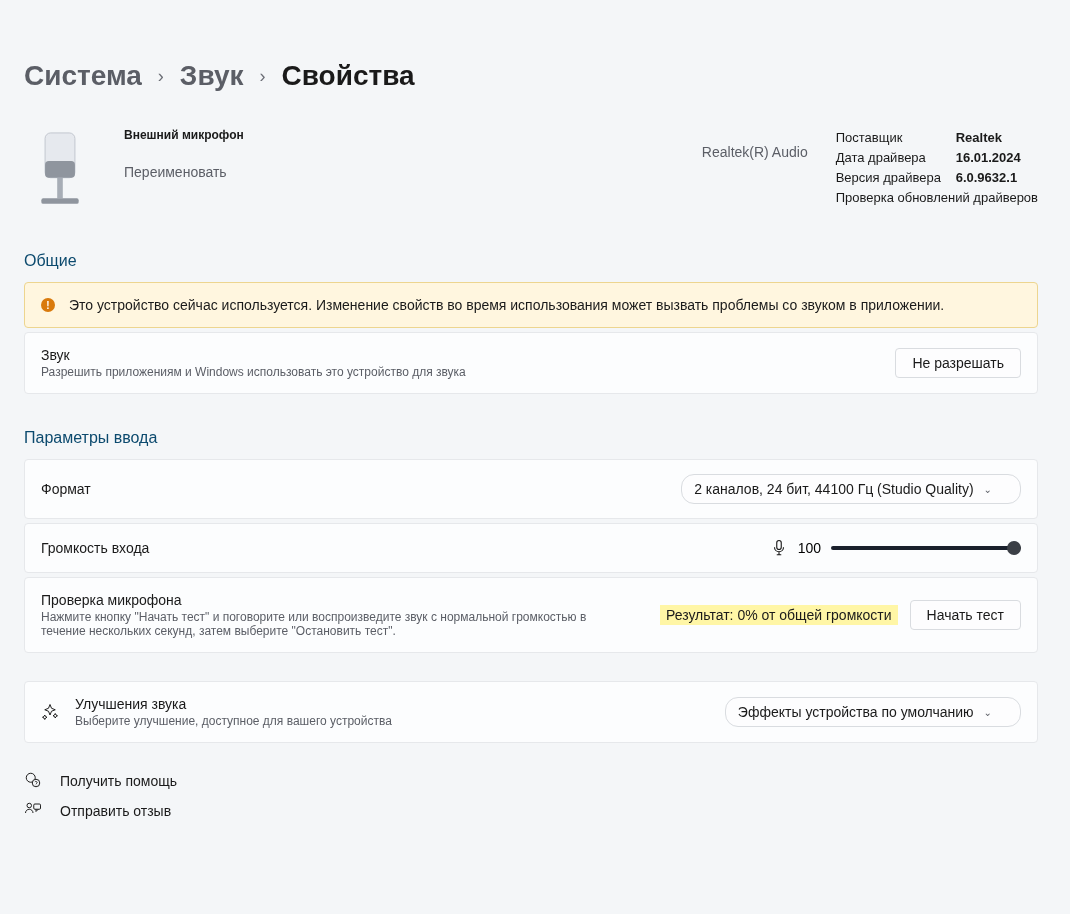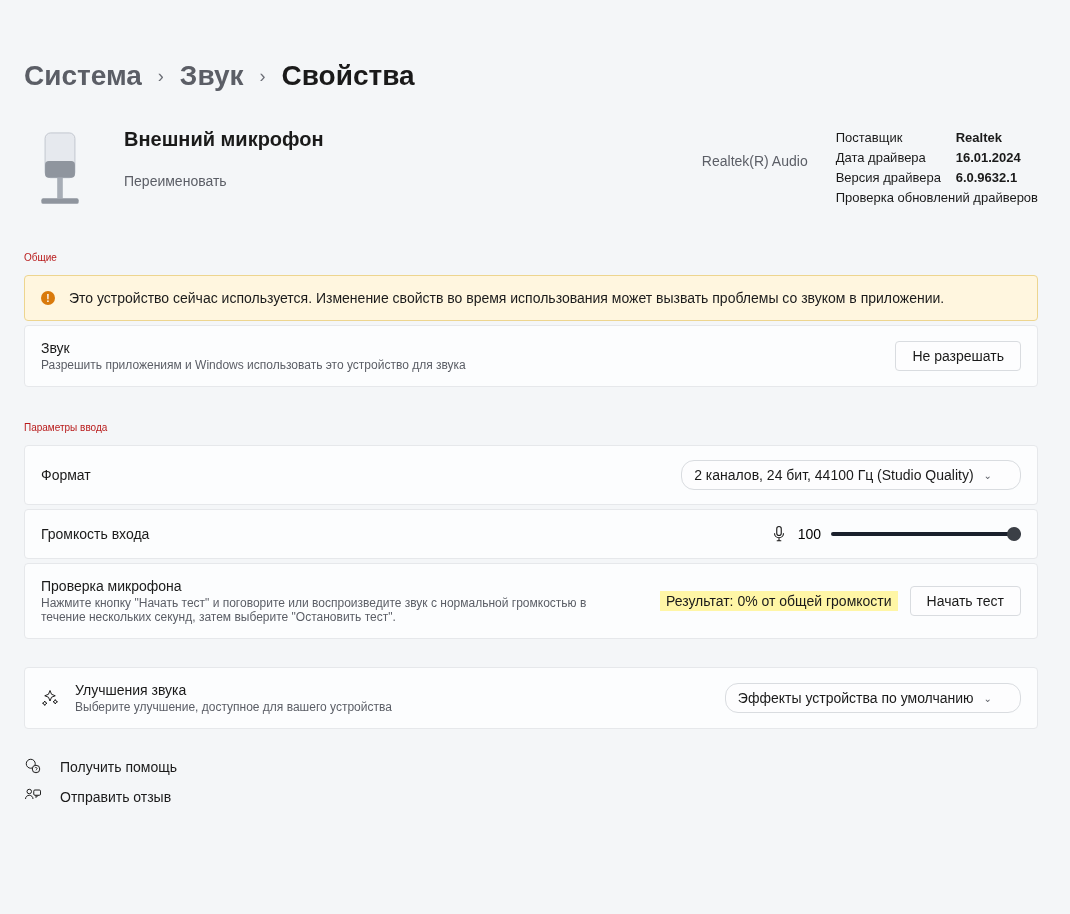--- a/index.html
+++ b/index.html
@@ -5,29 +5,29 @@
   * { box-sizing: border-box; margin: 0; padding: 0; font-family: "Segoe UI", -apple-system, sans-serif; }
   body { background: #f4f6f8; width: 1070px; height: 914px; padding: 0; }
   .page { padding: 60px 32px 32px 24px; }
   .breadcrumb { display: flex; align-items: center; gap: 16px; margin-bottom: 36px; }
   .breadcrumb-part { font-size: 28px; font-weight: 600; color: #5b5e66; cursor: pointer; }
   .breadcrumb-part.current { color: #1a1a1a; cursor: default; }
   .breadcrumb-chevron { font-size: 18px; color: #6b6e76; }
   .device-header { display: flex; align-items: flex-start; gap: 28px; margin-bottom: 36px; }
   .device-icon-wrap { width: 72px; height: 88px; display:flex; align-items:flex-end; justify-content:center; }
   .device-title-block { flex: 1; }
-  .device-title { font-size: 20px; font-weight: 600; color: #1a1a1a; margin-bottom: 2px; }
+  .device-title { font-size: 12px; font-weight: 600; color: #1a1a1a; margin-bottom: 2px; }
   .device-subtitle { font-size: 14px; color: #5b5e66; margin-bottom: 4px; text-align: right; }
   .rename-link { font-size: 14px; color: #5b5e66; cursor: pointer; }
   .driver-meta { font-size: 13px; color: #1a1a1a; }
   .driver-row { display: flex; gap: 12px; line-height: 20px; }
   .driver-key { width: 108px; color: #1a1a1a; font-weight: 400; }
   .driver-val { font-weight: 600; }
   .driver-check { margin-top: 2px; font-size: 13px; }
-  .section-label { font-size: 10px; font-weight: 400; color: #b91c1c; margin-bottom: 12px; margin-top: 35px; }
+  .section-label { font-size: 16px; font-weight: 400; color: #0c4a6e; margin-bottom: 12px; margin-top: 35px; }
   .card-stack { display: flex; flex-direction: column; gap: 4px; margin-bottom: 28px; }
   .card { background: #fcfdfe; border: 1px solid #e6e8eb; border-radius: 4px; padding: 14px 16px; display:flex; align-items:center; gap:16px; }
   .warning-card { background: #fff6df; border-color: #edd58f; gap: 14px; align-items: center; }
   .warn-icon { width: 14px; height: 14px; border-radius: 50%; background: #d97a0c; color: #fff; display:flex; align-items:center; justify-content:center; font-size: 10px; font-weight:700; flex-shrink:0; }
   .warn-text { font-size: 14px; color: #1a1a1a; }
   .row-main { flex:1; }
   .row-title { font-size: 14px; color: #1a1a1a; }
   .row-desc { font-size: 12px; color: #5b5e66; margin-top: 2px; }
   .row-desc.narrow { max-width: 580px; }
   .btn { background: #fdfdfe; border: 1px solid #d9dce0; border-radius: 4px; padding: 6px 16px; font-size: 14px; color: #1a1a1a; cursor: pointer; }

